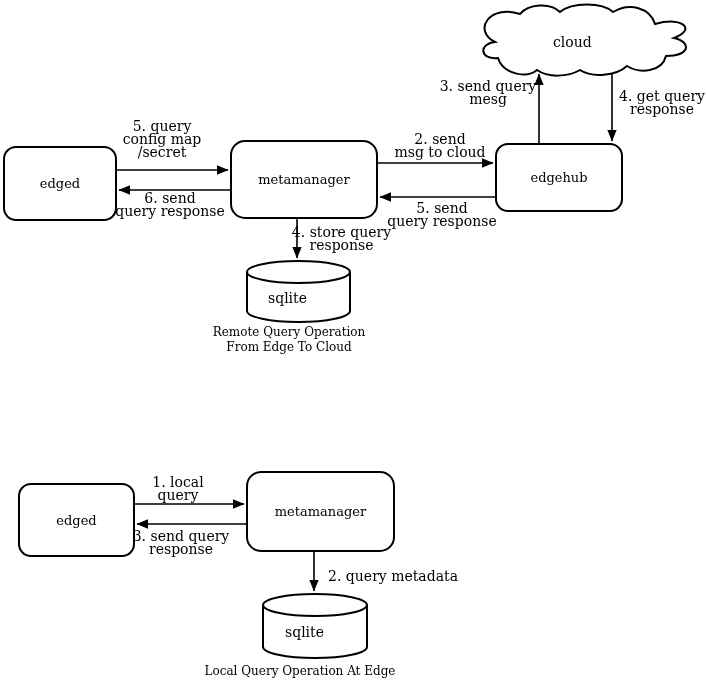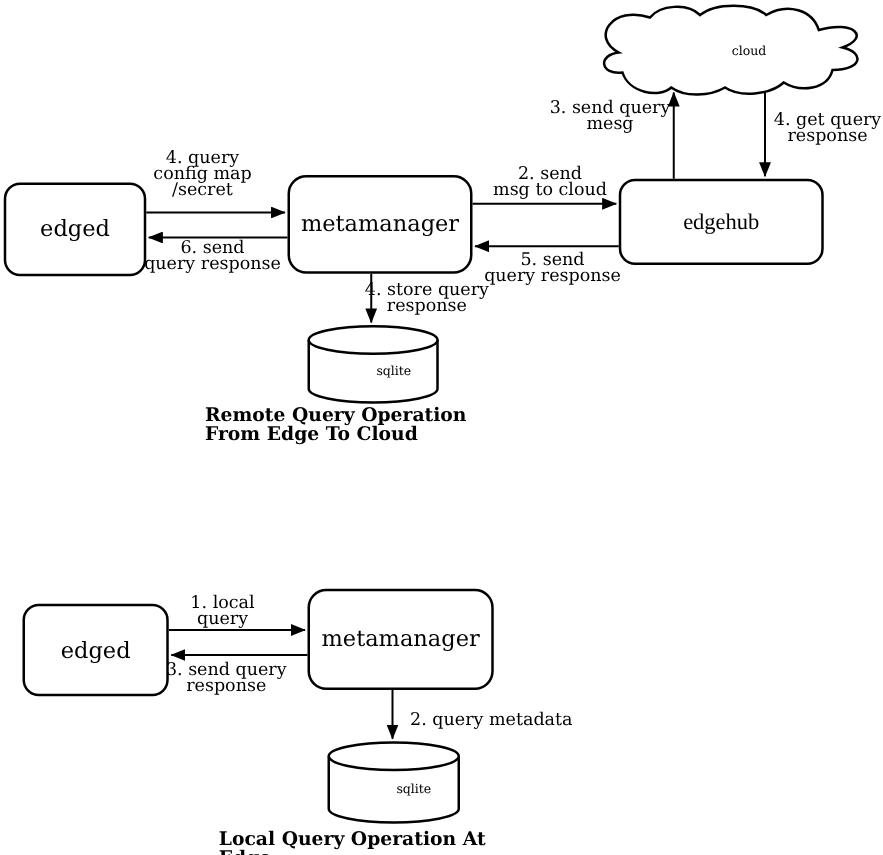--- a/index.html
+++ b/index.html
@@ -15,44 +15,45 @@
   .layer { position: absolute; left: 0; top: 0; }
   .node {
     position: absolute;
     box-sizing: border-box;
     background: #fff;
     border: 2px solid #000;
     border-radius: 14px;
     display: flex;
     align-items: center;
     justify-content: center;
-    font-size: 18px;
+    font-size: 13px;
     z-index: 2;
   }
   .shape-label {
     position: absolute;
-    text-align: right;
-    font-size: 10px;
+    text-align: left;
+    font-size: 14px;
     line-height: 16px;
     z-index: 2;
   }
   .edge-label {
     position: absolute;
     text-align: center;
     white-space: pre-line;
     font-size: 14px;
     line-height: 13px;
     z-index: 2;
   }
   .edge-label.left { text-align: right; }
   .diagram-title {
     position: absolute;
+    text-align: center;
     white-space: pre-line;
-    font-weight: bold;
-    font-size: 15px;
+    font-weight: normal;
+    font-size: 12px;
     line-height: 15px;
     z-index: 2;
   }
   svg { display: block; }
 </style>
 </head>
 <body>
 
 <div class="canvas">
 
@@ -101,29 +102,29 @@
   </svg>
 
   <div class="node" style="left:3px; top:146px; width:114px; height:75px; border-radius:13px;">
     <span>edged</span>
   </div>
 
   <div class="node" style="left:230px; top:140px; width:148px; height:79px; border-radius:15px;">
     <span>metamanager</span>
   </div>
 
-  <div class="node" style="left:495px; top:143px; width:164px; height:69px; border-radius:13px;font-family:Liberation Serif, serif;">
+  <div class="node" style="left:495px; top:143px; width:128px; height:69px; border-radius:13px;">
     <span>edgehub</span>
   </div>
 
   <div class="shape-label" style="left:553px; top:34px; width:60px;">cloud</div>
 
   <div class="shape-label" style="left:268px; top:290px; width:61px;">sqlite</div>
 
-  <div class="edge-label" style="left:107px; top:120px; width:110px;">4. query
+  <div class="edge-label" style="left:107px; top:120px; width:110px;">5. query
 config map
 /secret</div>
   <div class="edge-label" style="left:390px; top:133px; width:100px;text-align:center;">2. send
 msg to cloud</div>
   <div class="edge-label" style="left:438px; top:80px; width:100px;">3. send query
 mesg</div>
   <div class="edge-label" style="left:618px; top:90px; width:88px;">4. get query
 response</div>
   <div class="edge-label" style="left:387px; top:202px; width:110px;">5. send
 query response</div>

